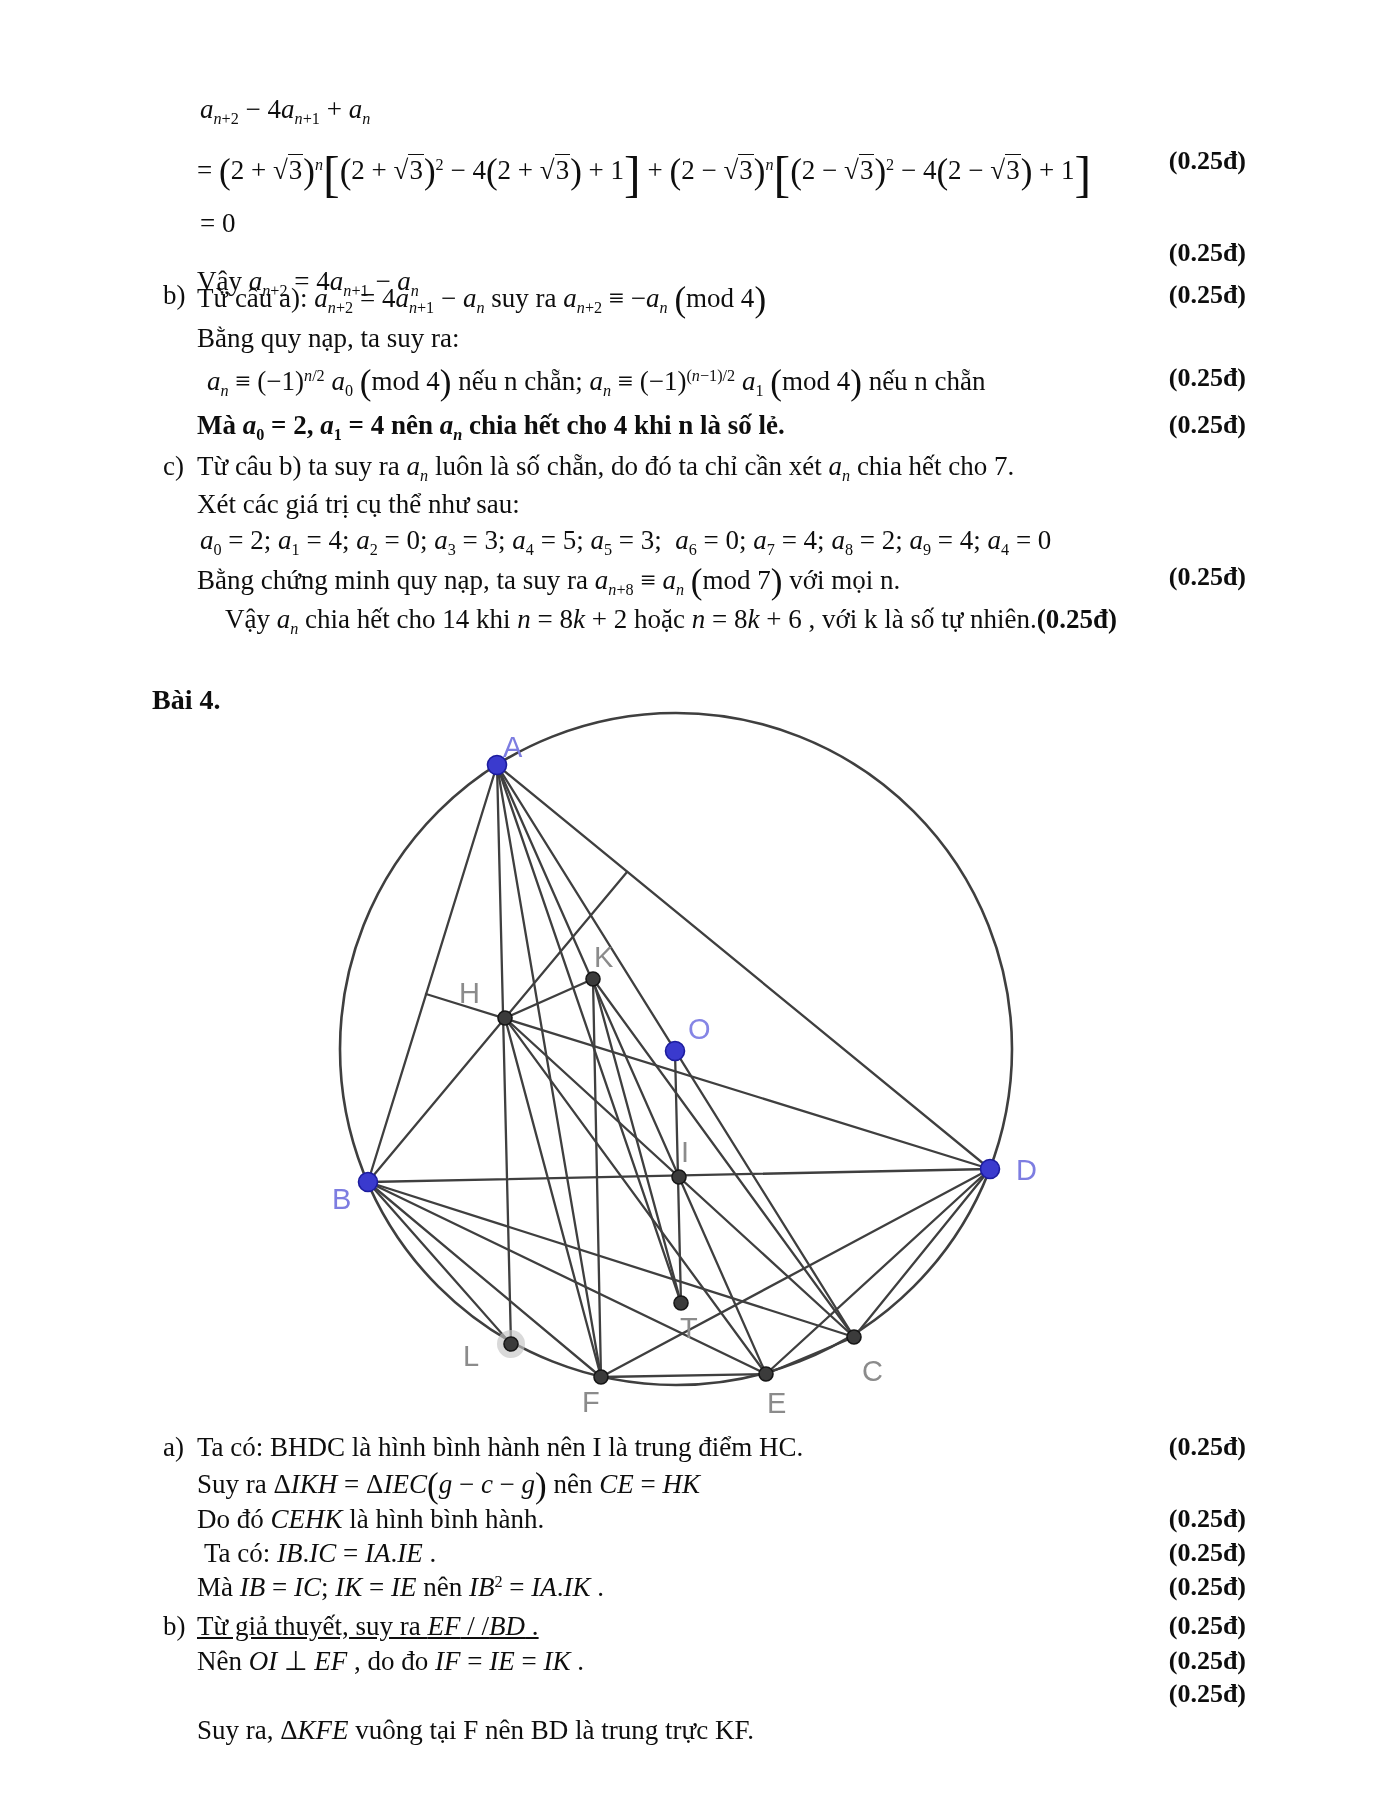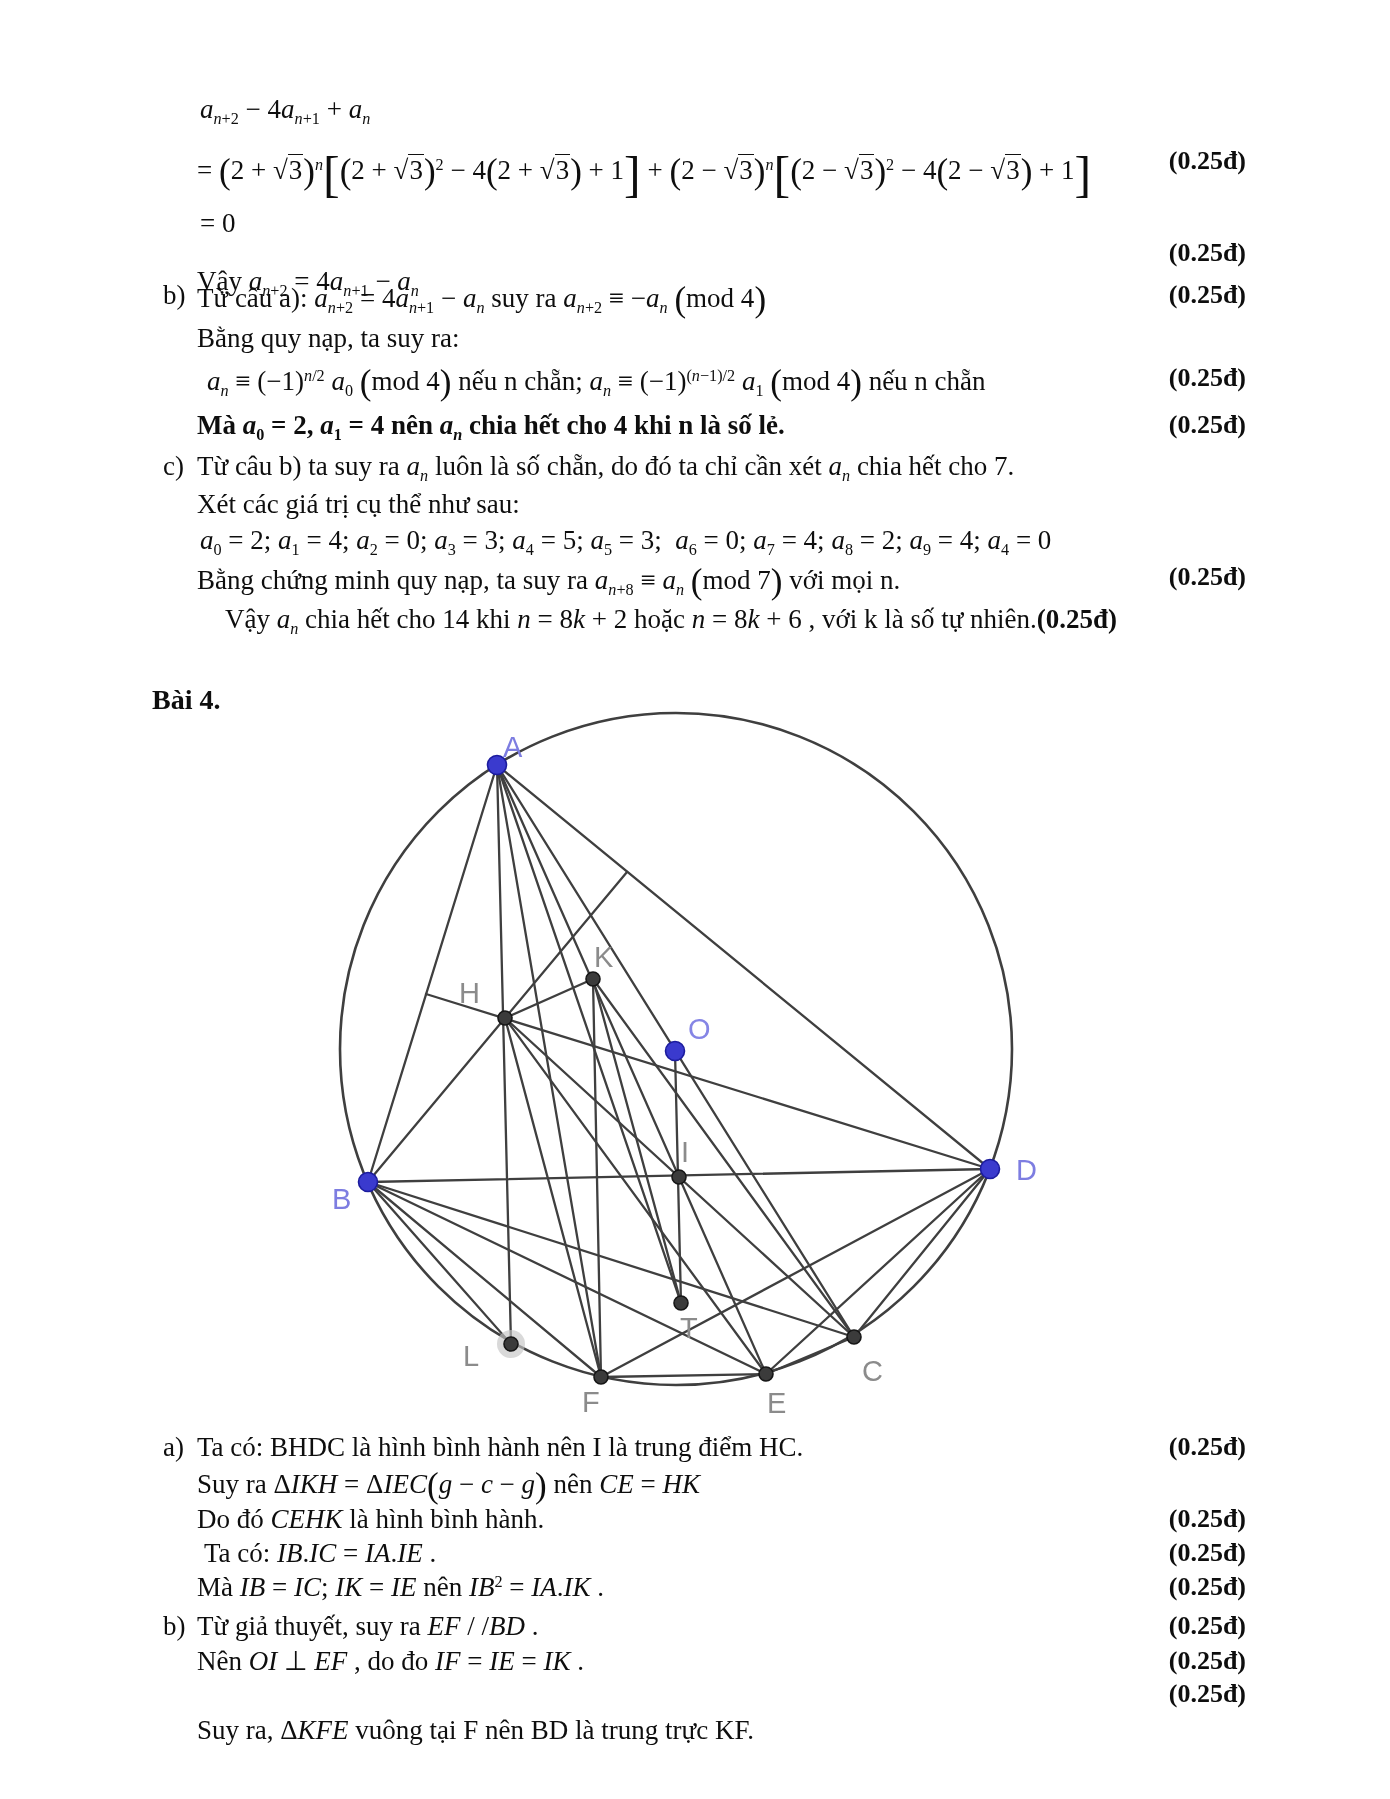--- a/index.html
+++ b/index.html
@@ -149,21 +149,21 @@
       <div class="tline" style="top: 1537px;">
         <span class="body" style="left: 204px;">Ta có: <i>IB</i>.<i>IC</i> = <i>IA</i>.<i>IE</i> .</span>
         <span class="score">(0.25đ)</span>
       </div>
       <div class="tline" style="top: 1571px;">
         <span class="body" style="left: 197px; text-align: center;">Mà <i>IB</i> = <i>IC</i>; <i>IK</i> = <i>IE</i> nên <i>IB</i><sup>2</sup> = <i>IA</i>.<i>IK</i> .</span>
         <span class="score">(0.25đ)</span>
       </div>
       <div class="tline" style="top: 1610px;">
         <span class="marker">b)</span>
-        <span class="body" style="left: 197px;">Từ giả thuyết, suy ra <i>EF</i> / /<i>BD</i> .</span>
+        <span class="body" style="left: 197px; text-decoration: underline;">Từ giả thuyết, suy ra <i>EF</i> / /<i>BD</i> .</span>
         <span class="score">(0.25đ)</span>
       </div>
       <div class="tline" style="top: 1645px;">
         <span class="body" style="left: 197px;">Nên <i>OI</i> ⊥ <i>EF</i> , do đo <i>IF</i> = <i>IE</i> = <i>IK</i> .</span>
         <span class="score">(0.25đ)</span>
       </div>
       <div class="tline" style="top: 1678px;">
         <span class="body" style="left: 197px; margin-top: 36px;">Suy ra, Δ<i>KFE</i> vuông tại F nên BD là trung trực KF.</span>
         <span class="score">(0.25đ)</span>
       </div>

